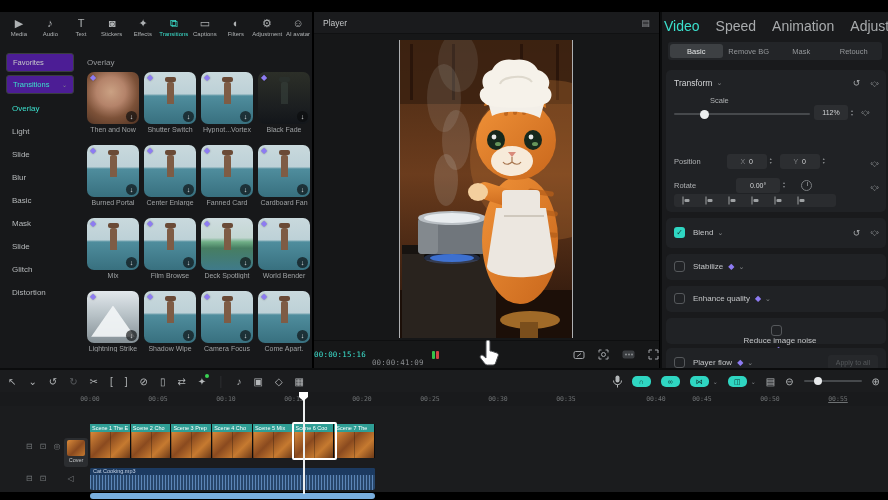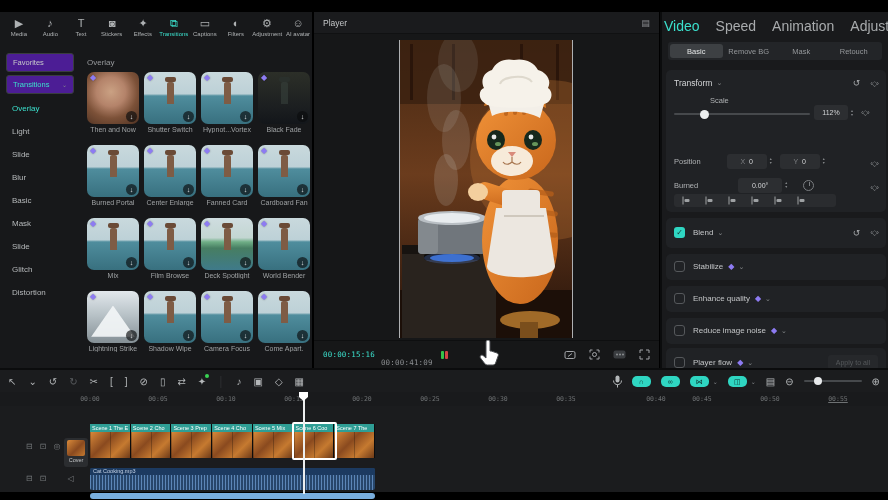--- a/index.html
+++ b/index.html
@@ -39,21 +39,21 @@
   .vip{position:absolute;top:2px;left:3px;font-size:8px;line-height:8px;color:#8d7bf2;text-shadow:0 0 2px rgba(0,0,0,.4);}
   .dl{position:absolute;right:2px;bottom:2px;width:11px;height:11px;border-radius:50%;background:rgba(10,12,14,.66);
       color:#e6e8ea;font-size:7px;line-height:11px;text-align:center;}
   
   #player-panel{left:314px;top:12px;width:345px;height:356px;background:#161718;}
   #player-head{position:absolute;left:0;top:0;width:100%;height:22px;background:#1a1b1d;border-bottom:1px solid #101112;
                display:flex;align-items:center;justify-content:space-between;padding:0 9px;font-size:8.5px;color:#c6c8ca;}
   #video-frame{position:absolute;left:86px;top:28px;width:172px;height:298px;background:#201309;}
   .guide{position:absolute;top:28px;width:1px;height:298px;background:rgba(225,228,230,.75);}
   #player-controls{position:absolute;left:0;top:328px;width:100%;height:28px;border-top:1px solid #0e0f10;
-                   display:flex;align-items:center;padding:0 9px;}
+                   display:flex;align-items:center;padding:0 0;}
   .tc{font-family:"DejaVu Sans Mono",monospace;font-size:7.5px;letter-spacing:.2px;}
   .tc.cur{color:#3be0cd;}
   .tc.tot{color:#8b8e91;margin-left:6px;margin-top:15px;}
   #meter{display:flex;gap:1px;margin-left:8px;align-items:flex-end;}
   #meter i{display:block;width:3px;height:8px;border-radius:1px;}
   #meter .g{background:#35c24a;}#meter .r{background:#d04545;height:8px;}
   #pc-icons{margin-left:auto;display:flex;gap:13px;align-items:center;color:#a2a5a8;}
   #pc-icons svg{display:block;}
   
   #inspector{left:660px;top:12px;width:228px;height:356px;background:#191a1c;border-left:2px solid #0b0c0d;}
@@ -509,21 +509,21 @@
        <span style="color:#7c7f82;">Y</span>
        <span>0</span>
             </span>
             <span class="stepper">
               <span>▴</span>
               <span>▾</span>
             </span>
      <span style="margin-left:auto;"><span class="kfc">‹◇›</span></span>
    </div>
    <div class="rowline" style="left:8px;top:106px;right:8px;">
-     <span class="lbl">Burned</span>
+     <span class="lbl">Rotate</span>
      <span class="vbox" style="width:44px;margin-left:40px;">0.00°</span>
             <span class="stepper">
               <span>▴</span>
               <span>▾</span>
             </span>
      <span style="margin-left:16px;width:11px;height:11px;border:1px solid #7a7d80;border-radius:50%;position:relative;">
               <i style="position:absolute;left:5px;top:1px;width:1px;height:4px;background:#7a7d80;"></i>
             </span>
      <span style="margin-left:auto;"><span class="kfc">‹◇›</span></span>
    </div>
@@ -577,21 +577,21 @@
         <div class="section" style="top:274px;height:26px;">
      <div class="rowline" style="left:8px;top:7px;right:8px;">
        <span class="checkbox off"></span>
        <span class="feat-label">Enhance quality</span>
        <span class="vipb">◆</span>
        <span class="chev">⌄</span>
 
      </div>
    </div>
         <div class="section" style="top:306px;height:26px;">
-     <div class="rowline" style="left:8px;top:7px;right:8px;">
+     <div class="rowline" style="left:8px;top:7px;right:8px;flex-direction:column;">
        <span class="checkbox off"></span>
        <span class="feat-label">Reduce image noise</span>
        <span class="vipb">◆</span>
        <span class="chev">⌄</span>
 
      </div>
    </div>
         <div class="section" style="top:336px;height:26px;">
      <div class="rowline" style="left:8px;top:7px;right:8px;">
        <span class="checkbox off"></span>

